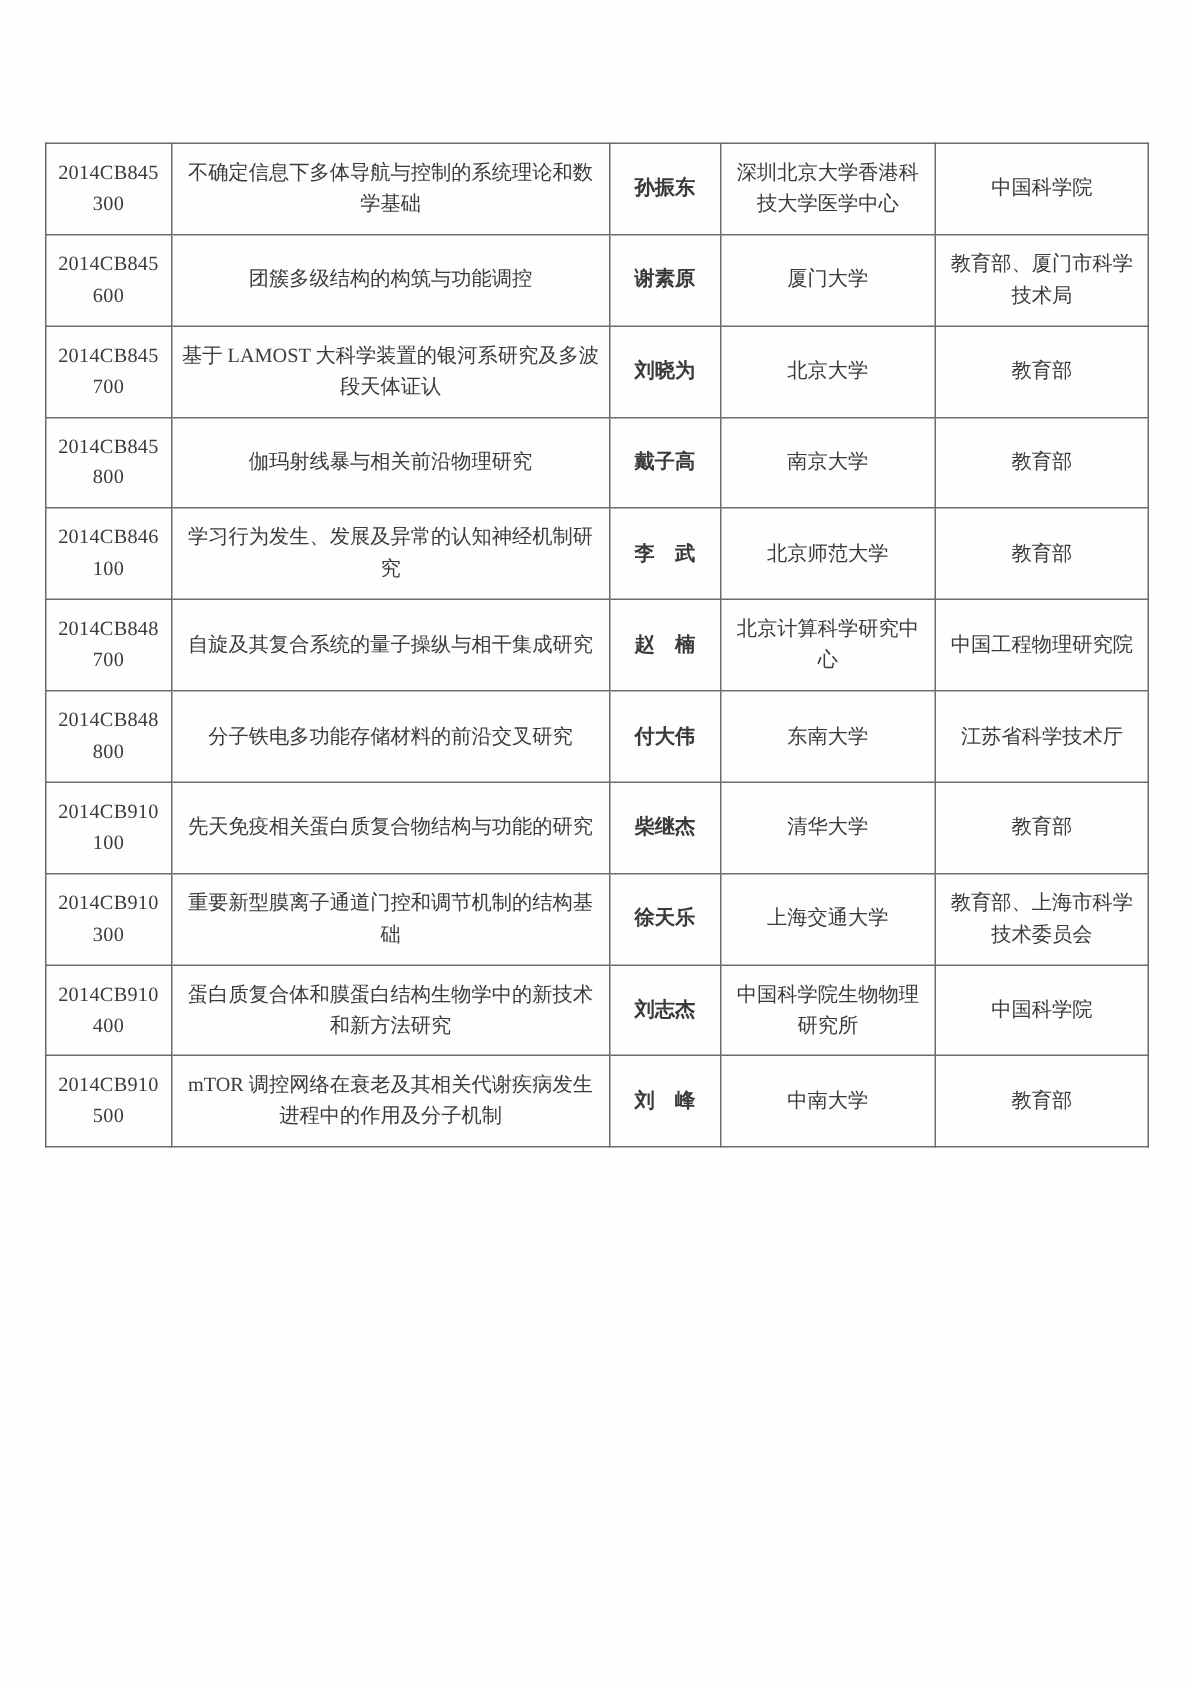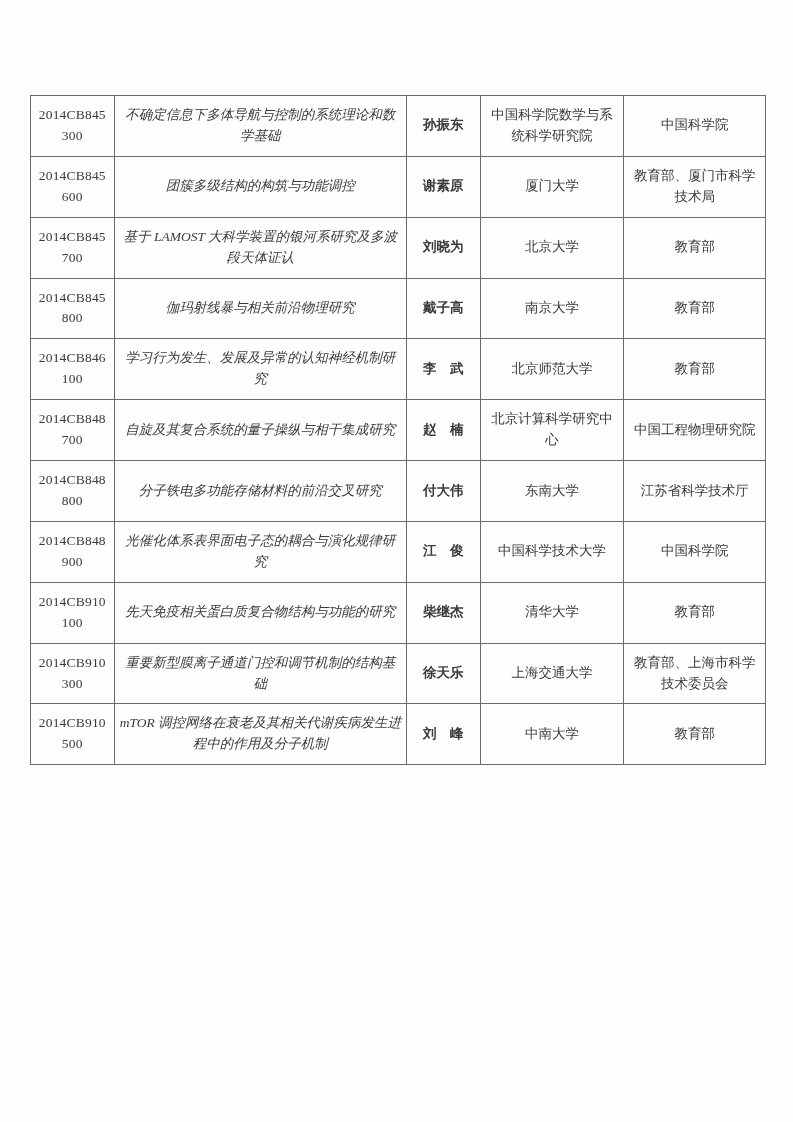--- a/index.html
+++ b/index.html
@@ -29,36 +29,36 @@
   table.projects td {
     border: 1px solid #6b6b6b;
     font-size: 13.5px;
     line-height: 1.55;
     padding: 9px 5px;
     vertical-align: middle;
     text-align: center;
     word-break: break-all;
   }
   td.col-code   { width: 82px;  letter-spacing: 0.2px; font-size: 13px; }
-  td.col-title  { width: 287px; text-align: left; padding-left: 8px; padding-right: 8px; font-style: italic; }
+  td.col-title  { width: 287px; text-align: left; padding-left: 8px; padding-right: 8px; }
   td.col-pi     { width: 72px;  white-space: pre; font-weight: bold; }
   td.col-institution { width: 141px; }
   td.col-department  { width: 139px; }
 </style>
 </head>
 <body>
 
 <div class="page">
   <table class="projects">
     <tbody>
         <tr>
           <td class="col-code">2014CB845300</td>
           <td class="col-title">不确定信息下多体导航与控制的系统理论和数学基础</td>
           <td class="col-pi">孙振东</td>
-          <td class="col-institution">中国科学院数学与系统科学研究院</td>
+          <td class="col-institution">深圳北京大学香港科技大学医学中心</td>
           <td class="col-department">中国科学院</td>
         </tr>
         <tr>
           <td class="col-code">2014CB845600</td>
           <td class="col-title">团簇多级结构的构筑与功能调控</td>
           <td class="col-pi">谢素原</td>
           <td class="col-institution">厦门大学</td>
           <td class="col-department">教育部、厦门市科学技术局</td>
         </tr>
         <tr>
@@ -90,41 +90,41 @@
           <td class="col-department">中国工程物理研究院</td>
         </tr>
         <tr>
           <td class="col-code">2014CB848800</td>
           <td class="col-title">分子铁电多功能存储材料的前沿交叉研究</td>
           <td class="col-pi">付大伟</td>
           <td class="col-institution">东南大学</td>
           <td class="col-department">江苏省科学技术厅</td>
         </tr>
         <tr>
-          <td class="col-code">2014CB848900</td>
-          <td class="col-title">光催化体系表界面电子态的耦合与演化规律研究</td>
-          <td class="col-pi">江　俊</td>
-          <td class="col-institution">中国科学技术大学</td>
-          <td class="col-department">中国科学院</td>
-        </tr>
-        <tr>
           <td class="col-code">2014CB910100</td>
           <td class="col-title">先天免疫相关蛋白质复合物结构与功能的研究</td>
           <td class="col-pi">柴继杰</td>
           <td class="col-institution">清华大学</td>
           <td class="col-department">教育部</td>
         </tr>
         <tr>
           <td class="col-code">2014CB910300</td>
           <td class="col-title">重要新型膜离子通道门控和调节机制的结构基础</td>
           <td class="col-pi">徐天乐</td>
           <td class="col-institution">上海交通大学</td>
           <td class="col-department">教育部、上海市科学技术委员会</td>
         </tr>
         <tr>
+          <td class="col-code">2014CB910400</td>
+          <td class="col-title">蛋白质复合体和膜蛋白结构生物学中的新技术和新方法研究</td>
+          <td class="col-pi">刘志杰</td>
+          <td class="col-institution">中国科学院生物物理研究所</td>
+          <td class="col-department">中国科学院</td>
+        </tr>
+        <tr>
           <td class="col-code">2014CB910500</td>
           <td class="col-title">mTOR 调控网络在衰老及其相关代谢疾病发生进程中的作用及分子机制</td>
           <td class="col-pi">刘　峰</td>
           <td class="col-institution">中南大学</td>
           <td class="col-department">教育部</td>
         </tr>
       </tbody>
   </table>
 </div>
 

